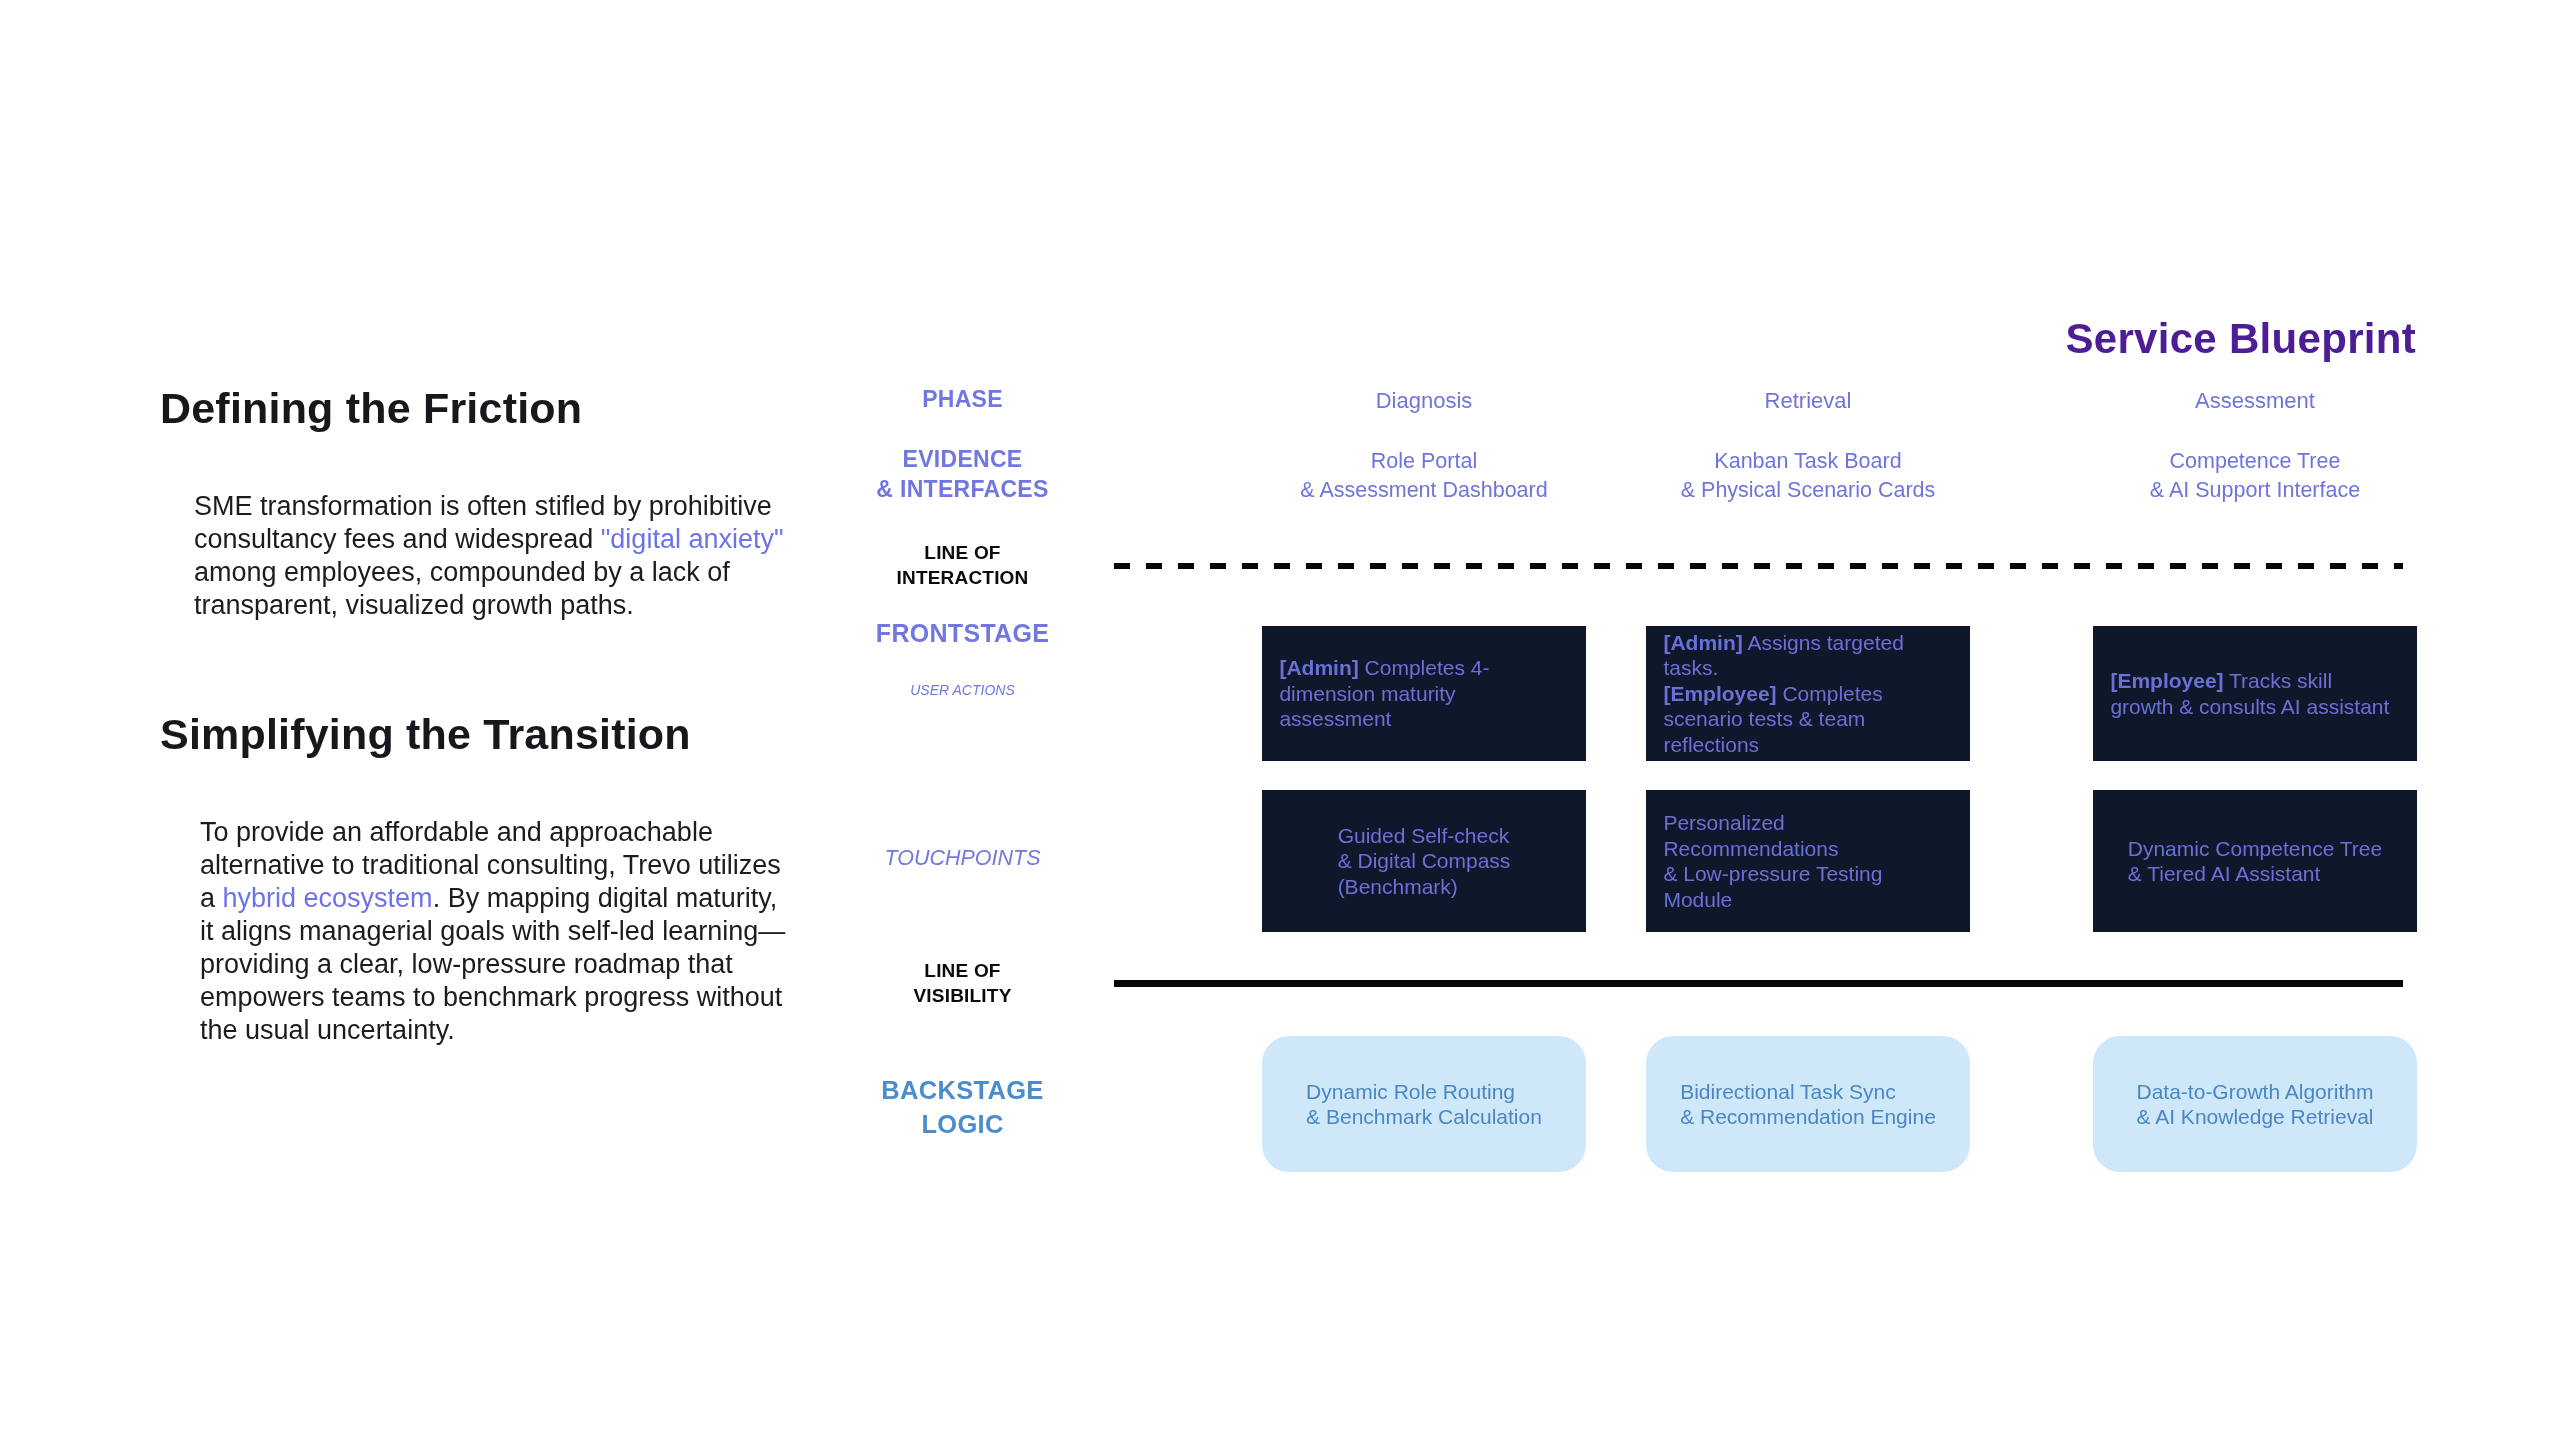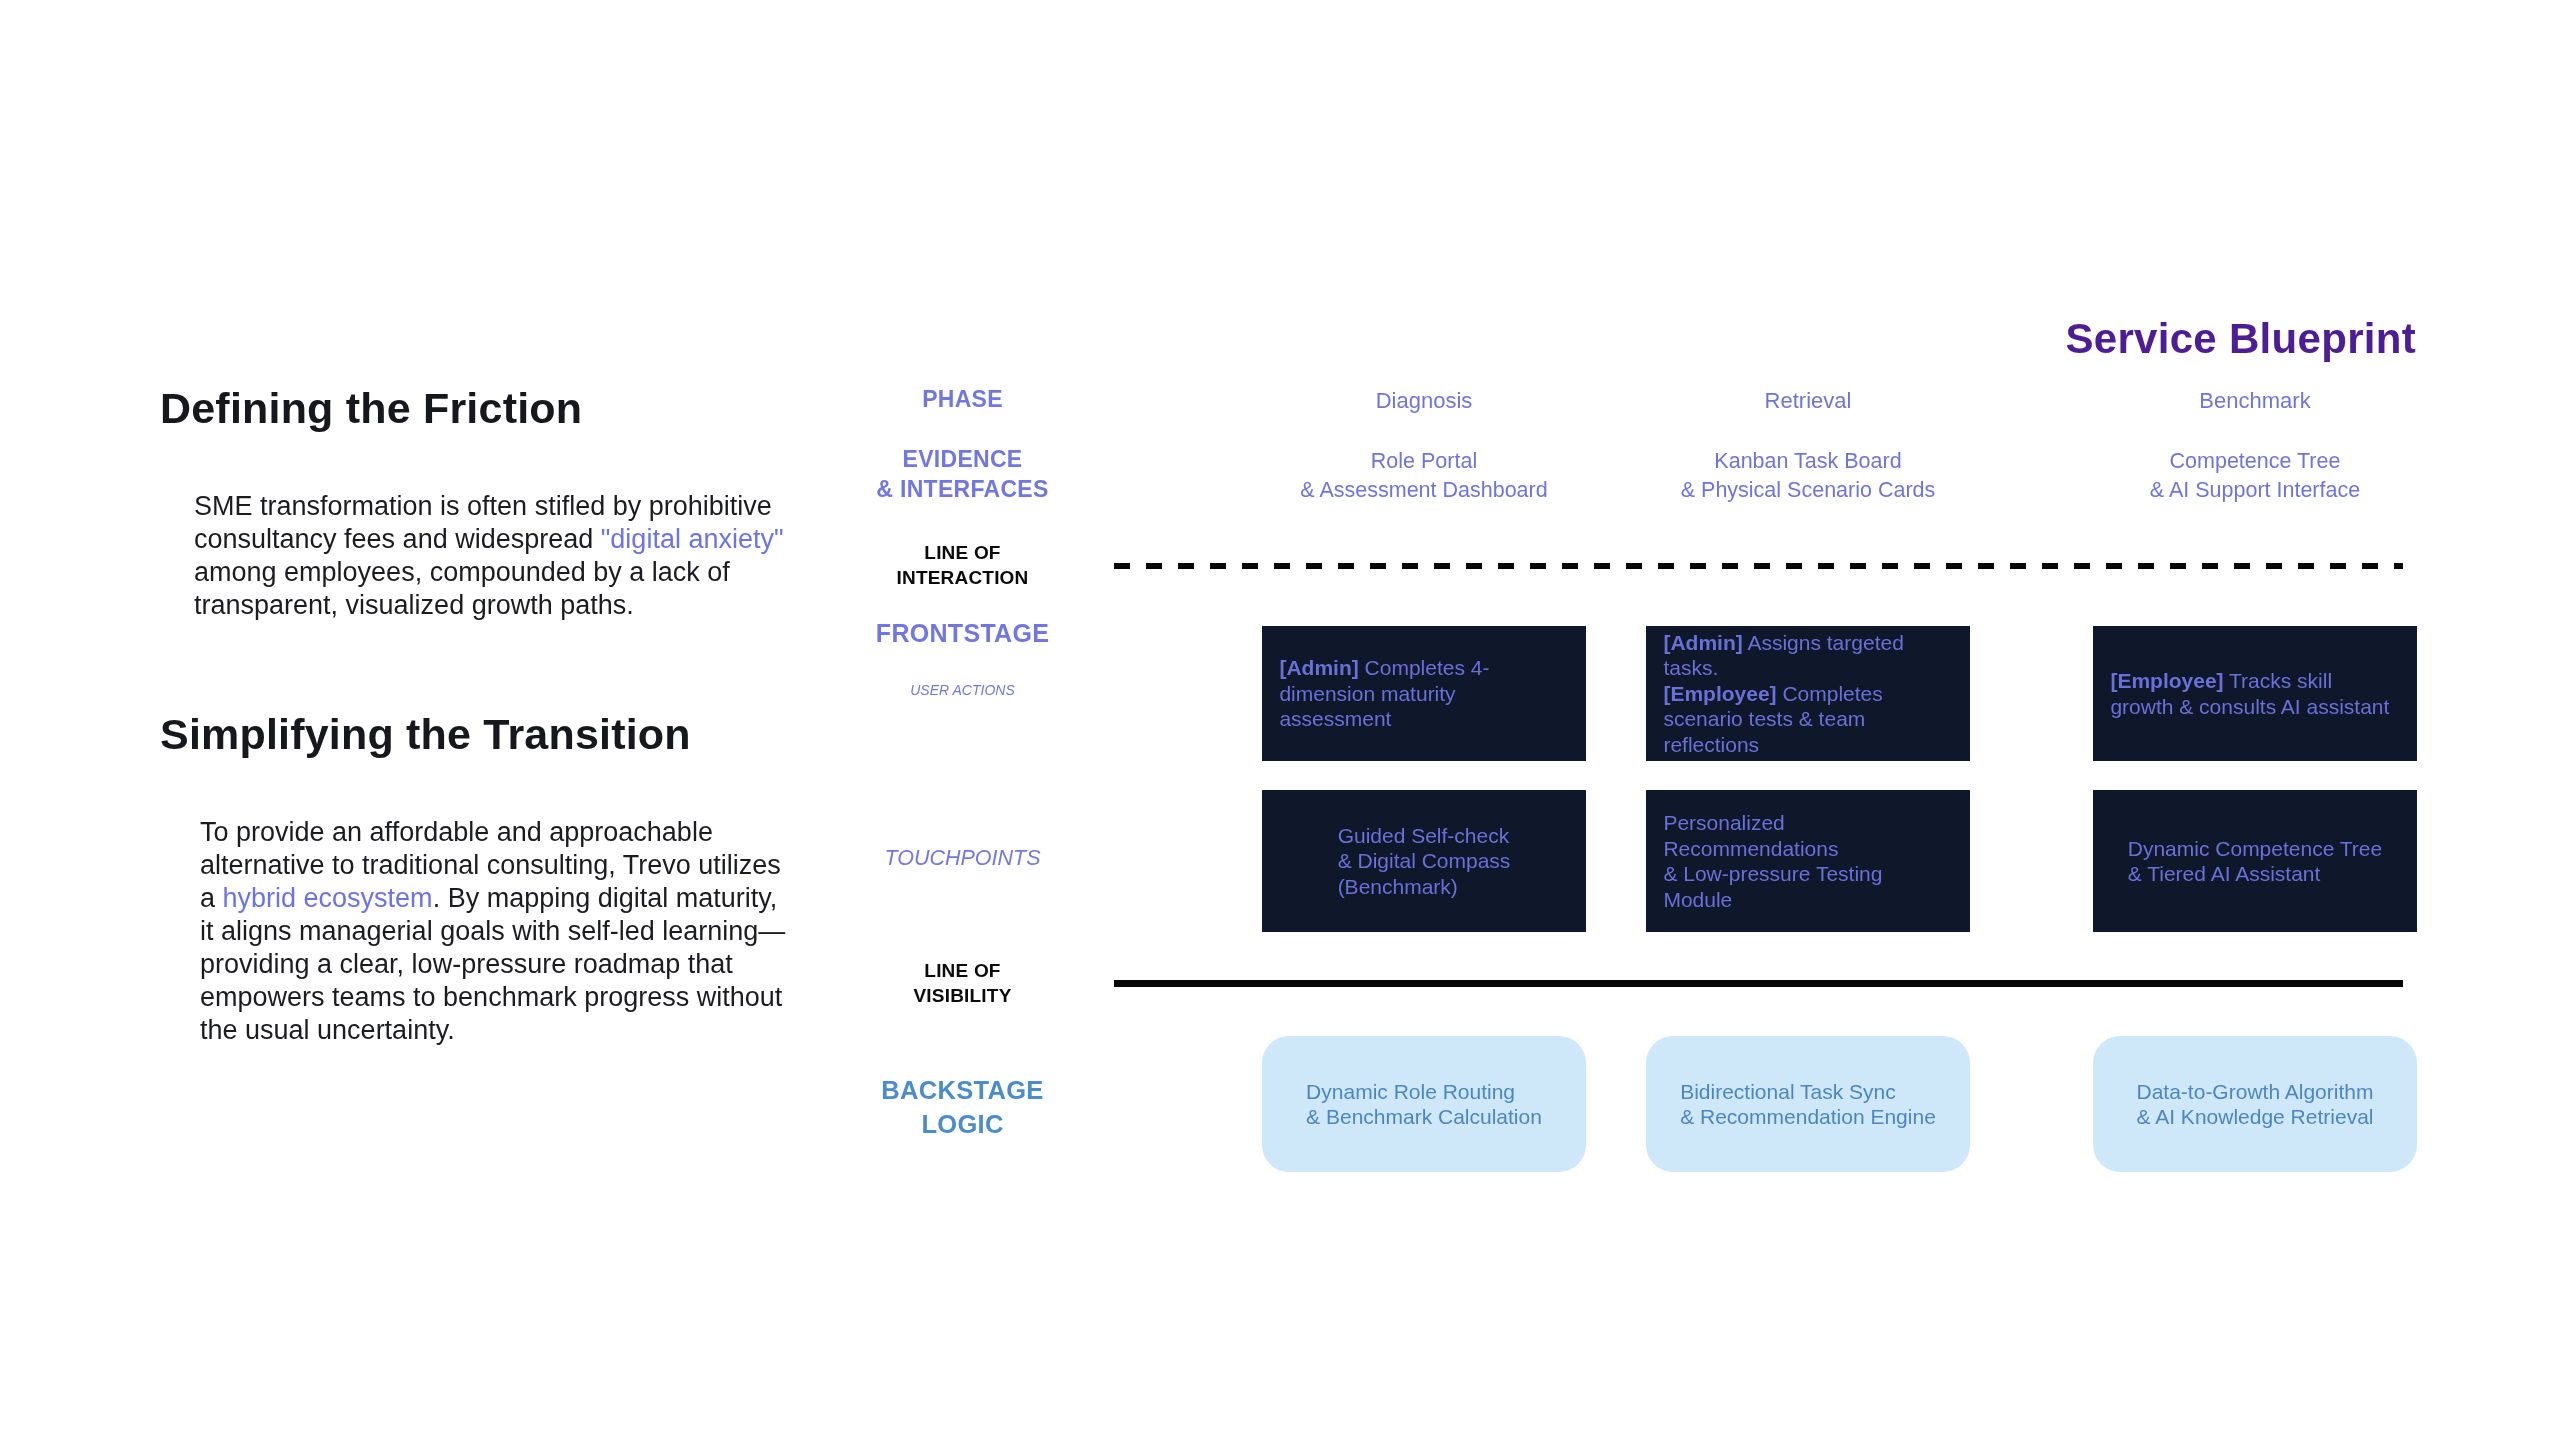--- a/index.html
+++ b/index.html
@@ -102,21 +102,21 @@
     <div id="label-frontstage" class="lbl lbl-purple">FRONTSTAGE</div>
     <div id="label-user-actions" class="lbl lbl-italic">USER ACTIONS</div>
     <div id="label-touchpoints" class="lbl lbl-italic">TOUCHPOINTS</div>
     <div id="label-visibility" class="lbl lbl-black">LINE OF
 VISIBILITY</div>
     <div id="label-backstage" class="lbl">BACKSTAGE
 LOGIC</div>
 
     <div class="phase-header col-0">Diagnosis</div>
     <div class="phase-header col-1">Retrieval</div>
-    <div class="phase-header col-2">Benchmark</div>
+    <div class="phase-header col-2">Assessment</div>
 
     <div class="evidence-cell col-0">Role Portal
 &amp; Assessment Dashboard</div>
     <div class="evidence-cell col-1">Kanban Task Board
 &amp; Physical Scenario Cards</div>
     <div class="evidence-cell col-2">Competence Tree
 &amp; AI Support Interface</div>
 
     <div class="dash-line"></div>
 

